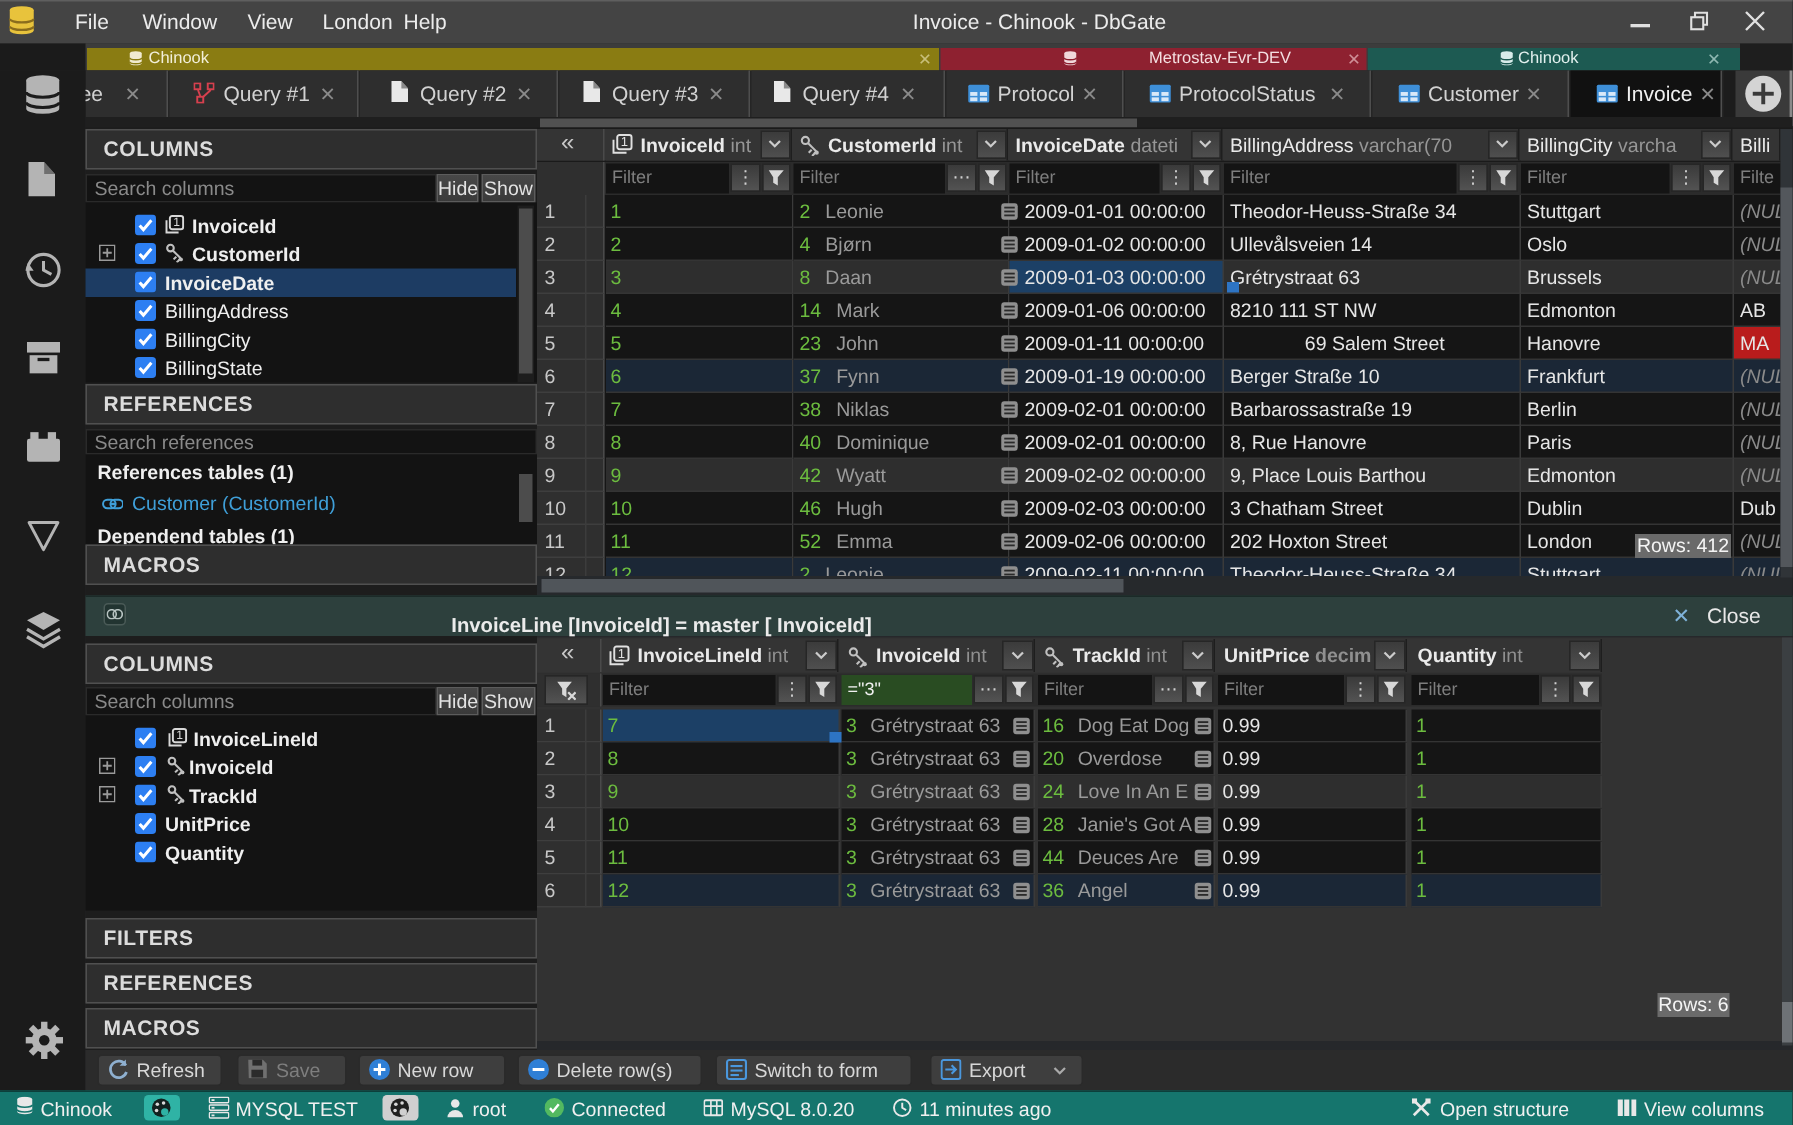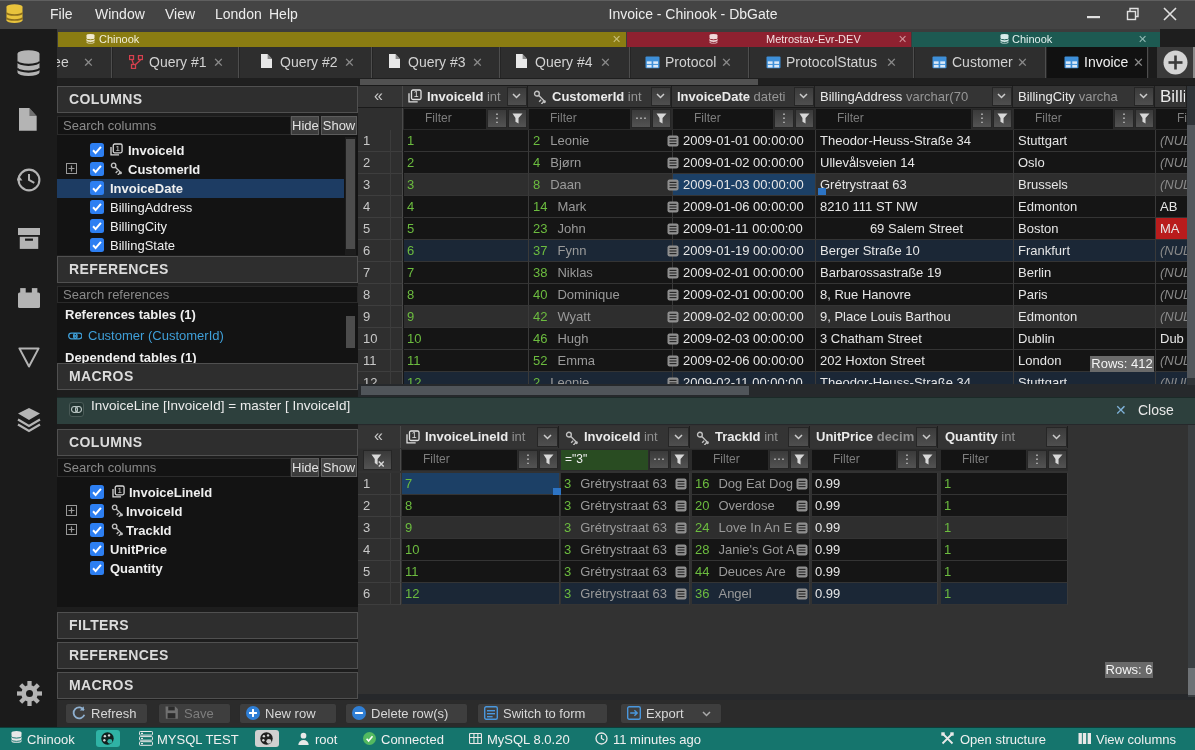--- a/index.html
+++ b/index.html
@@ -2,21 +2,21 @@
 <html><head><meta charset="utf-8"><style>
 *{margin:0;padding:0;box-sizing:border-box}
 body{width:1195px;height:750px;position:relative;overflow:hidden;background:#26282b;
  font-family:"Liberation Sans",sans-serif;color:#e0e0e0;font-size:13px}
 div{position:absolute}
 .hdr{background:#2e2e2e;border:1px solid #505050;color:#dcdcdc;font-weight:bold;font-size:14px;
  line-height:25px;padding-left:11px;letter-spacing:0.4px}
 .btn{background:linear-gradient(#474747,#3a3a3a);border:1px solid #5c5c5c;color:#e2e2e2;
  text-align:center;font-size:13px}
 .ghdr{background:#343434;border-right:1px solid #1e1e1e;overflow:hidden;white-space:nowrap;line-height:21px}
-.finput{background:#141414;color:#7e7e7e;font-size:12px;line-height:18px;padding-left:21px;overflow:hidden;white-space:nowrap}
+.finput{background:#141414;color:#7e7e7e;font-size:12px;line-height:18px;padding-left:4px;overflow:hidden;white-space:nowrap}
 .fbtn{background:linear-gradient(#3a3a3a,#535353);border:1px solid #262626}
 .ddbtn{background:linear-gradient(#3b3b3b,#4f4f4f);border:1px solid #262626}
 .cell{overflow:hidden;white-space:nowrap;line-height:21px;font-size:13px;color:#e6e6e6;border-right:1px solid #3a3a3a;border-bottom:1px solid #343434}
 .g{color:#6cbc3f}
 .gy{color:#9a9a9a}
 .nul{color:#8a8a8a;font-style:italic}
 .rn{background:#2f2f2f;border-right:1px solid #4a4a4a;border-bottom:1px solid #3e3e3e;color:#c8c8c8;padding-left:5px;line-height:21px;font-size:13px}
 .badge{background:#6a6a6a;color:#f4f4f4;font-size:13px;text-align:center;line-height:16px}
 
 </style></head><body>
@@ -310,21 +310,21 @@
 <svg style="position:absolute;left:997px;top:93px;" width="9" height="6" viewBox="0 0 9 6">
     <path d="M1 1 L4.5 4.5 L8 1" stroke="#cccccc" stroke-width="1.5" fill="none"></path>
   </svg>
 <div class="ghdr" style="left:1014px;top:86px;width:141px;height:21px;"></div>
 <div style="left:1018px;top:86px;width:135px;height:21px;overflow:hidden;white-space:nowrap;line-height:21px;font-size:13px;color:#eaeaea;font-weight:normal;">BillingCity <span style="color:#969696;font-weight:normal">varcha</span></div>
 <div class="ddbtn" style="left:1134px;top:87px;width:20px;height:19px;"></div>
 <svg style="position:absolute;left:1139px;top:93px;" width="9" height="6" viewBox="0 0 9 6">
     <path d="M1 1 L4.5 4.5 L8 1" stroke="#cccccc" stroke-width="1.5" fill="none"></path>
   </svg>
 <div class="ghdr" style="left:1156px;top:86px;width:31px;height:21px;"></div>
-<div style="left:1160px;top:86px;width:25px;height:21px;overflow:hidden;white-space:nowrap;line-height:21px;font-size:17px;color:#eaeaea;font-weight:normal;">Billi</div>
+<div style="left:1160px;top:86px;width:25px;height:21px;overflow:hidden;white-space:nowrap;line-height:21px;font-size:13px;color:#eaeaea;font-weight:normal;">Billi</div>
 <div style="left:358px;top:108px;width:829px;height:22px;background:#2b2b2b;"></div>
 <div style="left:358px;top:108px;width:45px;height:22px;background:#2f2f2f;border-right:1px solid #4a4a4a;"></div>
 <div class="finput" style="left:404px;top:109px;width:82px;height:20px;">Filter</div>
 <div class="fbtn" style="left:487px;top:109px;width:20px;height:19px;"></div>
 <div style="left:487px;top:109px;width:20px;height:19px;color:#d0d0d0;font-size:12px;text-align:center;line-height:18px;">⋮</div>
 <div class="fbtn" style="left:508px;top:109px;width:19px;height:19px;"></div>
 <svg style="position:absolute;left:512px;top:113px;" width="11" height="11" viewBox="0 0 11 11">
     <path d="M0.5 0.5 h10 l-3.96 4.62 v5.5 l-3.08 -1.87 v-3.6300000000000003 z" fill="#d8d8d8"></path>
   </svg>
 <div class="finput" style="left:529px;top:109px;width:101px;height:20px;">Filter</div>
@@ -413,21 +413,21 @@
 <div class="cell g" style="left:404px;top:218px;width:125px;height:22px;background:#151515;padding-left:3px;">5</div>
 <div class="cell" style="left:529px;top:218px;width:144px;height:22px;background:#151515;padding-left:4px;"><span class="g">23</span><span class="gy" style="margin-left:10px">John</span></div>
 <div class="cell" style="left:673px;top:218px;width:143px;height:22px;background:#151515;padding-left:10px;">2009-01-11 00:00:00</div>
 <svg style="position:absolute;left:667px;top:223px;" width="12" height="12" viewBox="0 0 12 12">
     <rect x="0.5" y="0.5" width="11" height="11" rx="2" fill="#8f8f8f"></rect>
     <rect x="2.5" y="2.8" width="7" height="1.2" fill="#2a2a2a"></rect>
     <rect x="2.5" y="5.4" width="7" height="1.2" fill="#2a2a2a"></rect>
     <rect x="2.5" y="8" width="7" height="1.2" fill="#2a2a2a"></rect>
   </svg>
 <div class="cell" style="left:816px;top:218px;width:198px;height:22px;background:#151515;padding-left:4px;text-align:center;">69 Salem Street</div>
-<div class="cell" style="left:1014px;top:218px;width:142px;height:22px;background:#151515;padding-left:4px;">Boston</div>
+<div class="cell" style="left:1014px;top:218px;width:142px;height:22px;background:#151515;padding-left:4px;">Hanovre</div>
 <div class="cell" style="left:1156px;top:218px;width:31px;height:22px;background:#b91c1c;padding-left:4px;border-right:none;">MA</div>
 <div class="rn" style="left:358px;top:240px;width:45px;height:22px;">6</div>
 <div class="cell g" style="left:404px;top:240px;width:125px;height:22px;background:#1b2736;padding-left:3px;">6</div>
 <div class="cell" style="left:529px;top:240px;width:144px;height:22px;background:#1b2736;padding-left:4px;"><span class="g">37</span><span class="gy" style="margin-left:10px">Fynn</span></div>
 <div class="cell" style="left:673px;top:240px;width:143px;height:22px;background:#1b2736;padding-left:10px;">2009-01-19 00:00:00</div>
 <svg style="position:absolute;left:667px;top:245px;" width="12" height="12" viewBox="0 0 12 12">
     <rect x="0.5" y="0.5" width="11" height="11" rx="2" fill="#8f8f8f"></rect>
     <rect x="2.5" y="2.8" width="7" height="1.2" fill="#2a2a2a"></rect>
     <rect x="2.5" y="5.4" width="7" height="1.2" fill="#2a2a2a"></rect>
     <rect x="2.5" y="8" width="7" height="1.2" fill="#2a2a2a"></rect>
@@ -519,21 +519,21 @@
 <div style="left:361px;top:386px;width:388px;height:9px;background:#50555a;"></div>
 <div style="left:1187px;top:86px;width:8px;height:299px;background:#303438;"></div>
 <div style="left:1187px;top:125px;width:8px;height:253px;background:#53575c;"></div>
 <div class="badge" style="left:1090px;top:356px;width:64px;height:16px;">Rows: 412</div>
 <div style="left:57px;top:397px;width:1138px;height:27px;background:#2d403d;border-top:1px solid #1b2a28;"></div>
 <div style="left:69px;top:402px;width:15px;height:15px;background:#223431;border:1px solid #4a5a57;border-radius:3px;"></div>
 <svg style="position:absolute;left:71px;top:406px;" width="11" height="7" viewBox="0 0 11 7">
     <rect x="0.5" y="0.5" width="6" height="6" rx="3" stroke="#b8c4c2" stroke-width="1.1" fill="none"></rect>
     <rect x="4.5" y="0.5" width="6" height="6" rx="3" stroke="#b8c4c2" stroke-width="1.1" fill="none"></rect>
   </svg>
-<div style="left:91px;top:398px;width:700px;height:17px;font-weight:normal;font-size:13.5px;color:#ebebeb;">InvoiceLine [InvoiceId] = master [ InvoiceId]</div>
+<div style="left:91px;top:409px;width:700px;height:17px;font-weight:bold;font-size:13.5px;color:#ebebeb;text-align:center;">InvoiceLine [InvoiceId] = master [ InvoiceId]</div>
 <div style="left:1115px;top:402px;width:14px;height:18px;font-size:14px;color:#7fb2d9;">✕</div>
 <div style="left:1138px;top:402px;width:50px;height:18px;font-size:14px;color:#e8e8e8;">Close</div>
 <div style="left:57px;top:424px;width:301px;height:276px;background:#1d1d1d;"></div>
 <div class="hdr" style="left:57px;top:429px;width:301px;height:27px;">COLUMNS</div>
 <div style="left:57px;top:458px;width:234px;height:19px;background:#131313;border:1px solid #2a2a2a;color:#8a8a8a;font-size:13px;line-height:17px;padding-left:5px;">Search columns</div>
 <div class="btn" style="left:291px;top:458px;width:28px;height:19px;line-height:17px;">Hide</div>
 <div class="btn" style="left:321px;top:458px;width:36px;height:19px;line-height:17px;">Show</div>
 <div style="left:57px;top:477px;width:301px;height:130px;background:#131313;"></div>
 <svg style="position:absolute;left:90px;top:485px;" width="14" height="14" viewBox="0 0 14 14">
     <rect x="0" y="0" width="14" height="14" rx="2.5" fill="#2d7ff2"></rect>

